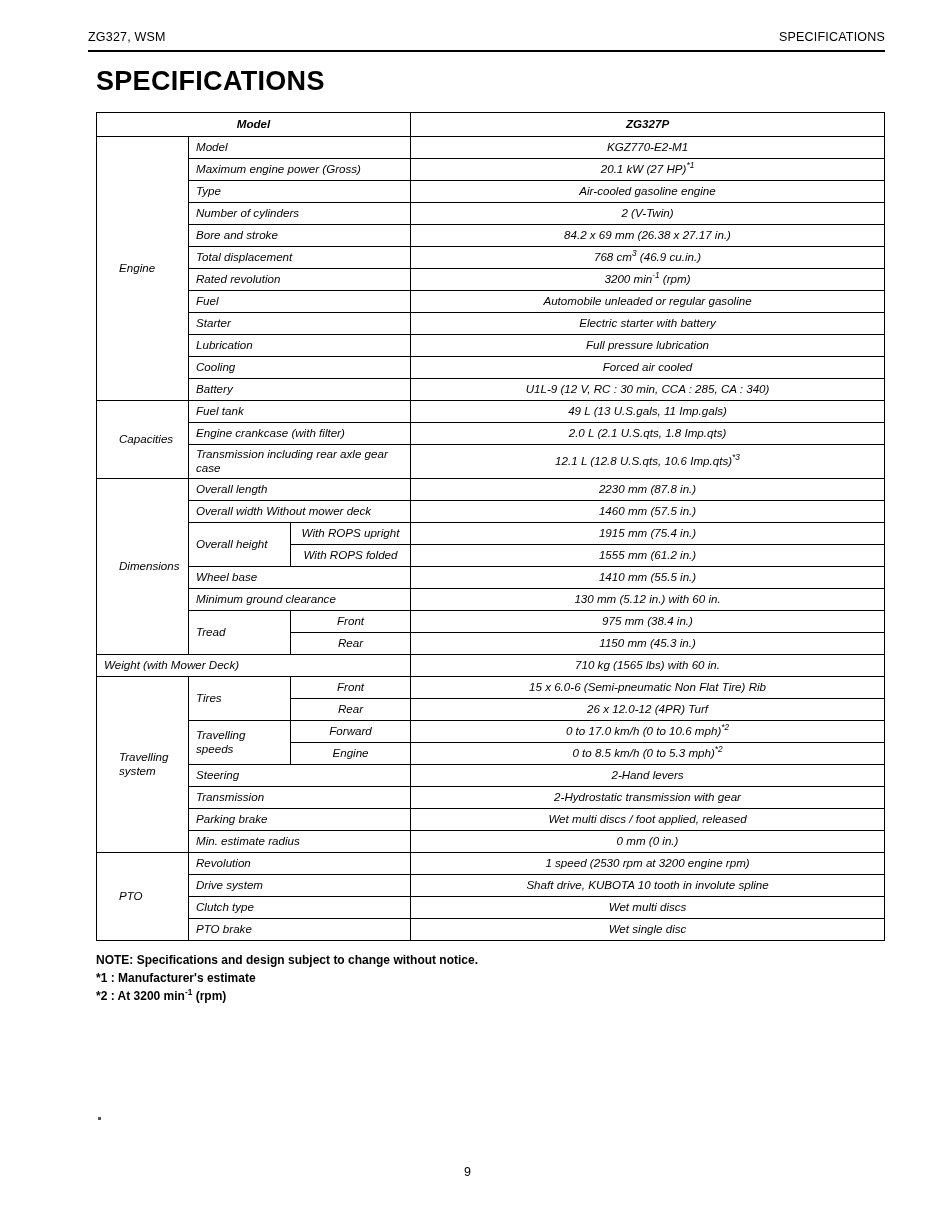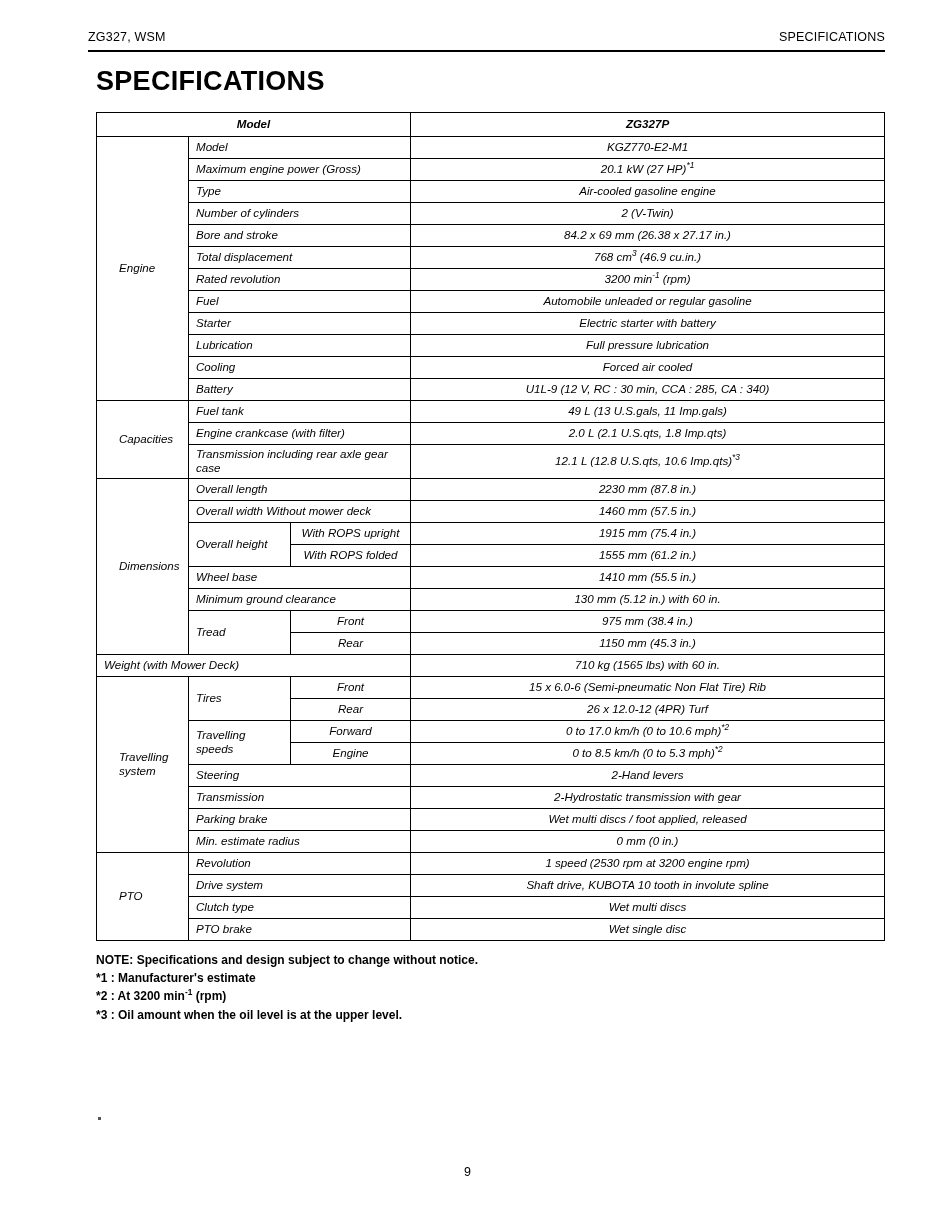--- a/index.html
+++ b/index.html
@@ -306,20 +306,19 @@
         <td class="lbl" colspan="2">PTO brake</td>
         <td class="val">Wet single disc</td>
       </tr>
     </tbody>
   </table>
 
   <div class="notes">
     <div class="n0">NOTE:  Specifications and design subject to change without notice.</div>
     <div class="n1">*1 : Manufacturer's estimate</div>
     <div class="n1"><span>*2 : At 3200 min</span><sup>-1</sup><span> (rpm)</span></div>
-    <div class="n1">*3 : Oil amount when the oil level is at the upper level.</div>
   </div>
 
   <div class="speck"></div>
 
   <div class="page-no">9</div>
 
 </div>
 
 </body></html>

